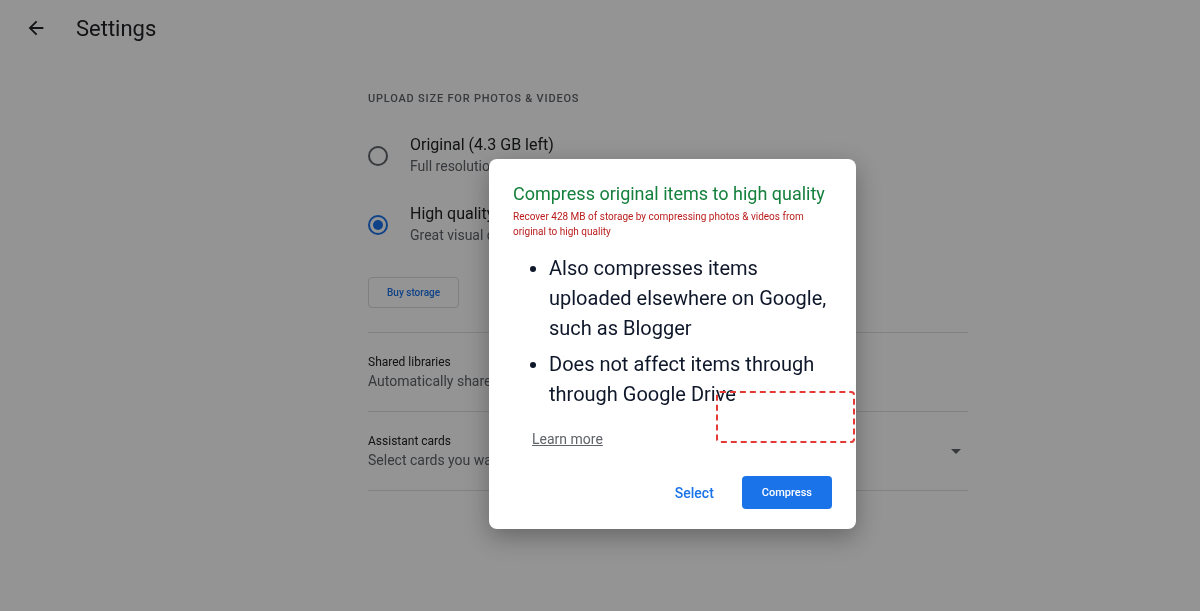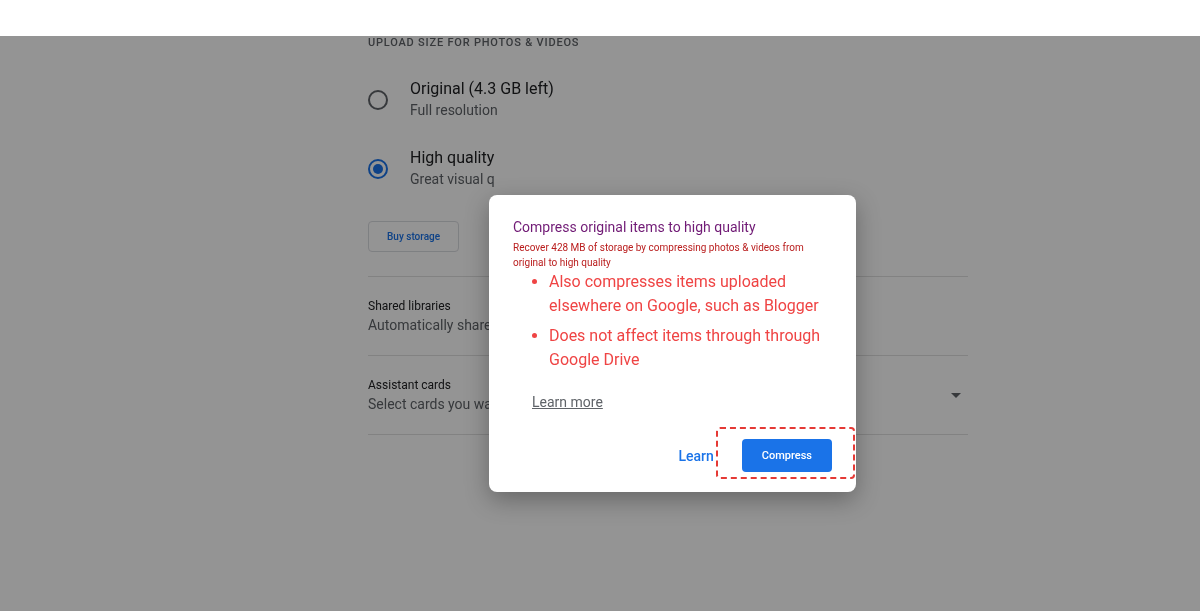--- a/index.html
+++ b/index.html
@@ -25,36 +25,44 @@
     .sep { border:none; border-top:1px solid #e0e0e0; margin-top:24px; }
 
     .item { display:flex; justify-content:space-between; align-items:center; padding:22px 0; border-bottom:1px solid #e0e0e0; }
     .item-title { font-size:12px; color:#202124; }
     .item-sub { font-size:14px; color:#5f6368; margin-top:4px; }
     .chev { width:24px; height:24px; }
 
     .scrim { position:absolute; inset:0; background:rgba(0,0,0,0.42); }
 
     .dialog { position:absolute; left:489px; top:159px; width:367px; background:#fff; border-radius:8px; box-shadow:0 8px 24px rgba(0,0,0,0.3); padding:24px 24px 12px 24px; }
-    .dlg-title { font-size:14px; color:#701a75; }
+    .dlg-title { font-size:18px; color:#15803d; }
     .dlg-body { font-size:10px; color:#b91c1c; margin-top:6px; line-height:1.45; }
-    .dlg-list { padding-left:36px; font-size:16px; color:#ef4444; line-height:1.5; }
+    .dlg-list { margin-top:14px; padding-left:36px; font-size:20px; color:#0f172a; line-height:1.5; }
     .dlg-list li { margin-bottom:6px; }
     .learn { display:inline-block; margin-top:16px; font-size:14px; color:#5f6368; text-decoration:underline; cursor:pointer;margin-left:19px; }
     .dlg-actions { display:flex; justify-content:flex-end; align-items:center; gap:18px; margin-top:28px; padding-bottom:8px; }
     .btn-text { color:#1a73e8; font-size:14px; font-weight:500; background:none; border:none; cursor:pointer; padding:8px 10px; }
     .btn-filled { background:#1a73e8; color:#fff; font-size:11px; font-weight:500; border:none; border-radius:4px; padding:10px 20px; cursor:pointer; }
 
     .highlight { position:absolute; left:716px; top:391px; width:139px; height:52px; border:2px dashed #e53935; border-radius:4px; pointer-events:none; }
   </style>
 </head>
 <body>
 
 <div class="page">
 
+  <div class="header">
+    <div class="back-icon">
+      <svg viewBox="0 0 24 24" width="22" height="22" fill="#202124">
+          <path d="M20 11H7.83l5.59-5.59L12 4l-8 8 8 8 1.41-1.41L7.83 13H20z"></path>
+        </svg>
+    </div>
+    <div class="page-title">Settings</div>
+  </div>
 
   <div class="content">
     <div class="section-label">UPLOAD SIZE FOR PHOTOS &amp; VIDEOS</div>
 
     <div class="radio-row">
       <div class="radio"></div>
       <div>
         <div class="opt-title">Original (4.3 GB left)</div>
         <div class="opt-sub">Full resolution</div>
       </div>
@@ -98,20 +106,20 @@
 
   <div class="dialog">
     <div class="dlg-title">Compress original items to high quality</div>
     <div class="dlg-body">Recover 428 MB of storage by compressing photos &amp; videos from original to high quality</div>
     <ul class="dlg-list">
       <li>Also compresses items uploaded elsewhere on Google, such as Blogger</li>
       <li>Does not affect items through through Google Drive</li>
     </ul>
     <a class="learn">Learn more</a>
     <div class="dlg-actions">
-      <button class="btn-text">Learn</button>
+      <button class="btn-text">Select</button>
       <button class="btn-filled">Compress</button>
     </div>
   </div>
 
   <div class="highlight"></div>
 
 </div>
 
 </body></html>

